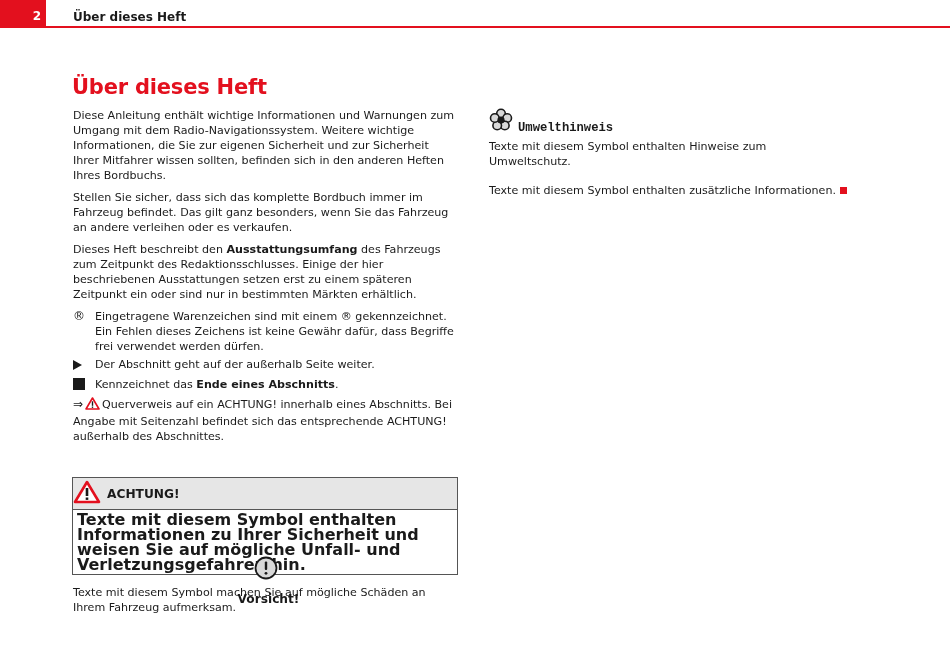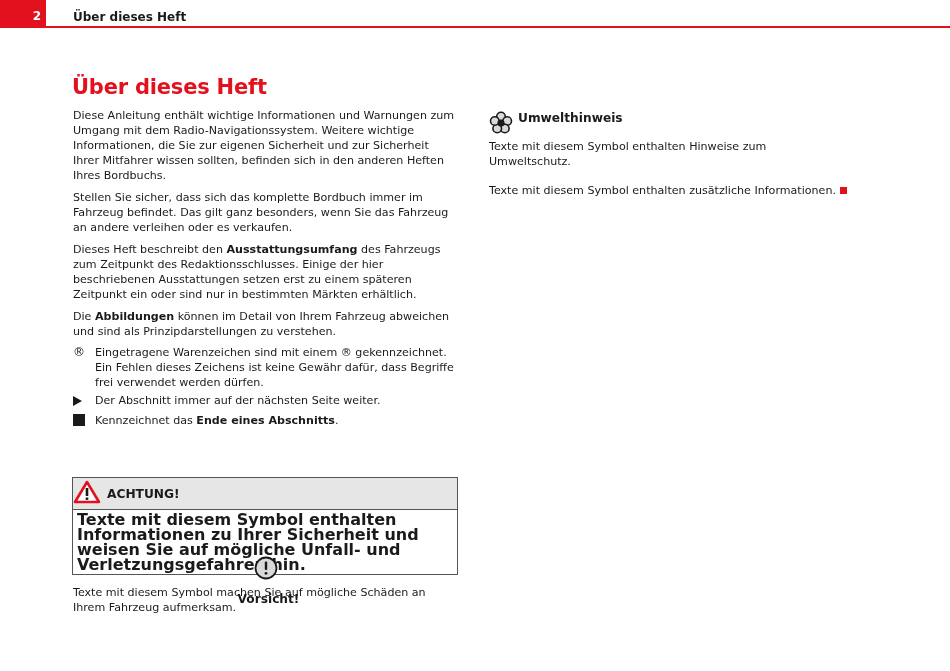--- a/index.html
+++ b/index.html
@@ -27,55 +27,61 @@
   .achtung-head { background:#e6e6e6; height:31px; display:flex; align-items:center; border-bottom:1px solid #555; }
   .achtung-head .lbl { font-weight:bold; font-size:12.2px; margin-left:6px; }
   .achtung-body { font-weight:bold; font-size:16px; line-height:15px; padding:2px 4px 2px 4px; }
 
   .vorsicht { position:absolute; left:73px; top:556px; width:385px; font-size:11.1px; line-height:15px; }
   .vorsicht .head { display:flex; align-items:center; height:26px;flex-direction:column; }
   .vorsicht .head .lbl { font-weight:bold; font-size:12.2px; margin-left:6px; margin-top:8px; }
 
   .col-right { position:absolute; left:489px; top:111px; width:360px; font-size:11.1px; line-height:15px; }
   .note { margin-bottom:14px; }
-  .note .head { display:flex; align-items:flex-start; height:26px; }
+  .note .head { display:flex; align-items:flex-end; height:26px;font-family:Liberation Mono, monospace; }
   .note .head .lbl { font-weight:bold; font-size:12.2px; margin-left:5px; margin-bottom:1px; }
   .end-mark { display:inline-block; width:7px; height:7px; background:#e3101e; margin-left:4px; vertical-align:0; }
   b { font-weight:bold; }
 </style>
 </head>
 <body>
 
 <div class="hdr-block">
   <span class="hdr-num">2</span>
 </div>
 <div class="hdr-line"></div>
 <div class="hdr-title">Über dieses Heft</div>
 
 <div class="h1">Über dieses Heft</div>
 
 <div class="col-left">
   <p>Diese Anleitung enthält wichtige Informationen und Warnungen zum Umgang mit dem Radio-Navigationssystem. Weitere wichtige Informationen, die Sie zur eigenen Sicherheit und zur Sicherheit Ihrer Mitfahrer wissen sollten, befinden sich in den anderen Heften Ihres Bordbuchs.</p>
   <p>Stellen Sie sicher, dass sich das komplette Bordbuch immer im Fahrzeug befindet. Das gilt ganz besonders, wenn Sie das Fahrzeug an andere verleihen oder es verkaufen.</p>
   <p><span>Dieses Heft beschreibt den </span><b>Ausstattungsumfang</b><span> des Fahrzeugs zum Zeitpunkt des Redaktionsschlusses. Einige der hier beschriebenen Ausstattungen setzen erst zu einem späteren Zeitpunkt ein oder sind nur in bestimmten Märkten erhältlich.</span></p>
-  <p style="margin-bottom:6px"><span>Die </span><b>Abbildungen</b><span> können im Detail von Ihrem Fahrzeug abweichen und sind als Prinzipdarstellungen zu verstehen.</span></p>
 
   <div class="legend-row">
     <span class="legend-sym">®</span>
     <span class="legend-text">Eingetragene Warenzeichen sind mit einem ® gekennzeichnet. Ein Fehlen dieses Zeichens ist keine Gewähr dafür, dass Begriffe frei verwendet werden dürfen.</span>
   </div>
   <div class="legend-row">
     <span class="legend-sym"><span class="tri-play"></span></span>
-    <span class="legend-text">Der Abschnitt immer auf der nächsten Seite weiter.</span>
+    <span class="legend-text">Der Abschnitt geht auf der außerhalb Seite weiter.</span>
   </div>
   <div class="legend-row" style="">
     <span class="legend-sym"><span class="sq"></span></span>
     <span class="legend-text"><span>Kennzeichnet das </span><b>Ende eines Abschnitts</b><span>.</span></span>
   </div>
 
+  <p>
+    <span class="xref-arrow">⇒</span><span class="warn-inline"><svg width="15" height="13" viewBox="0 0 15 13">
+          <path d="M7.5 1 L14 12 L1 12 Z" fill="#fff" stroke="#e3101e" stroke-width="1.6" stroke-linejoin="round"></path>
+          <rect x="6.8" y="4.3" width="1.4" height="4.5" fill="#1a1a1a"></rect>
+          <rect x="6.8" y="9.5" width="1.4" height="1.4" fill="#1a1a1a"></rect>
+        </svg></span><span>Querverweis auf ein ACHTUNG! innerhalb eines Abschnitts. Bei Angabe mit Seitenzahl befindet sich das entsprechende ACHTUNG! außerhalb des Abschnittes.</span>
+  </p>
 </div>
 
 <div class="achtung-box">
   <div class="achtung-head">
     <span><svg width="28" height="24" viewBox="0 0 28 24">
           <path d="M14 2 L26 22 L2 22 Z" fill="#fff" stroke="#e3101e" stroke-width="2.6" stroke-linejoin="round"></path>
           <rect x="12.7" y="8" width="2.6" height="8" fill="#1a1a1a"></rect>
           <rect x="12.7" y="17.5" width="2.6" height="2.4" fill="#1a1a1a"></rect>
         </svg></span>
     <span class="lbl">ACHTUNG!</span>

